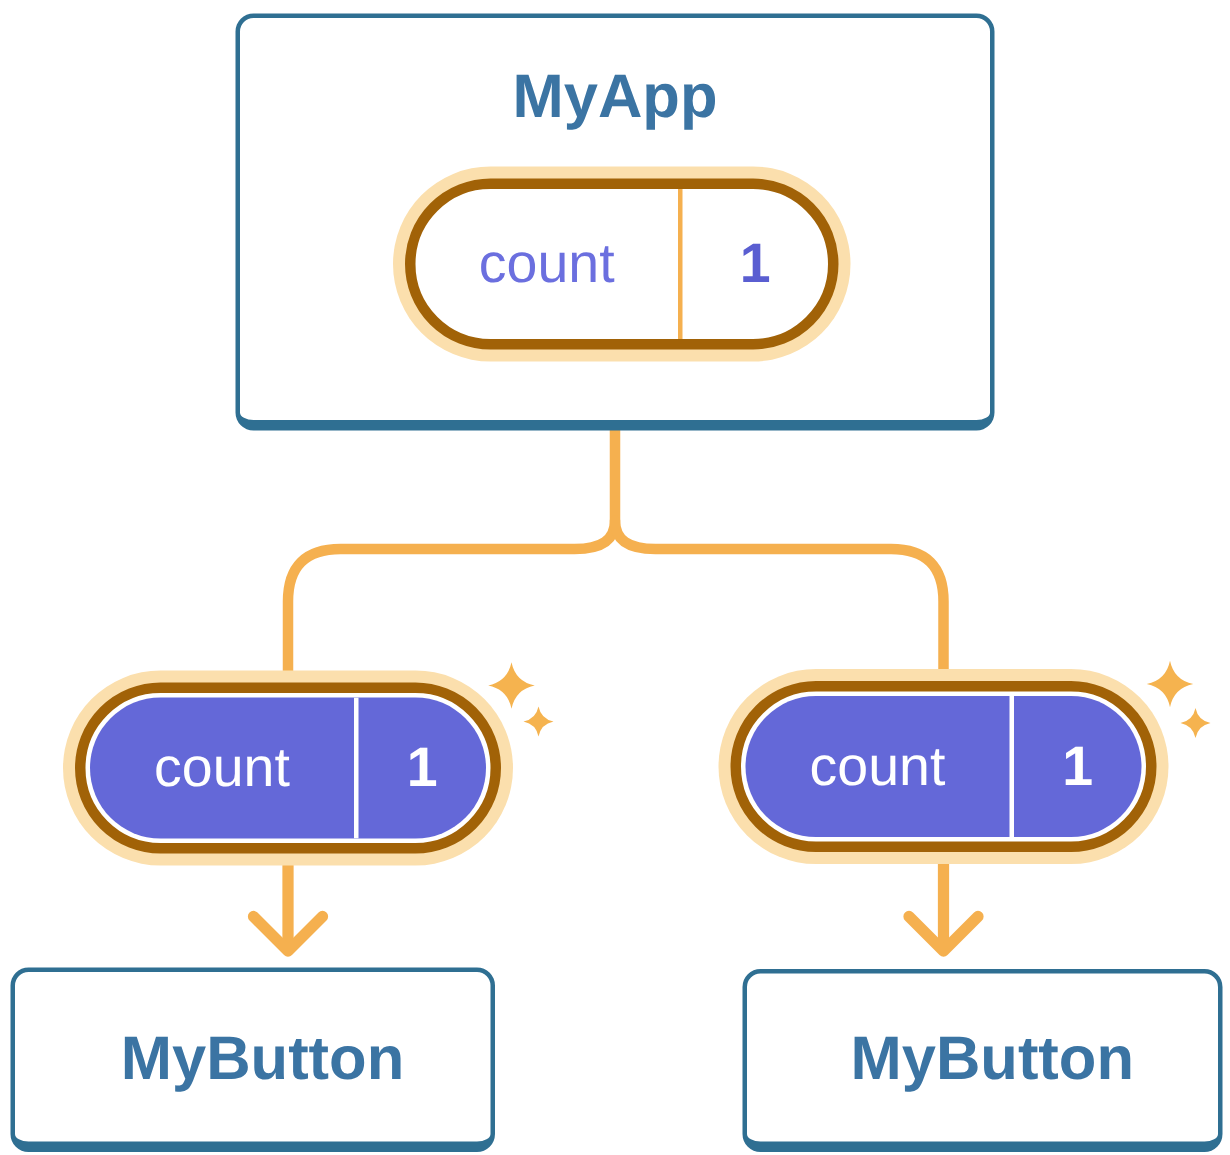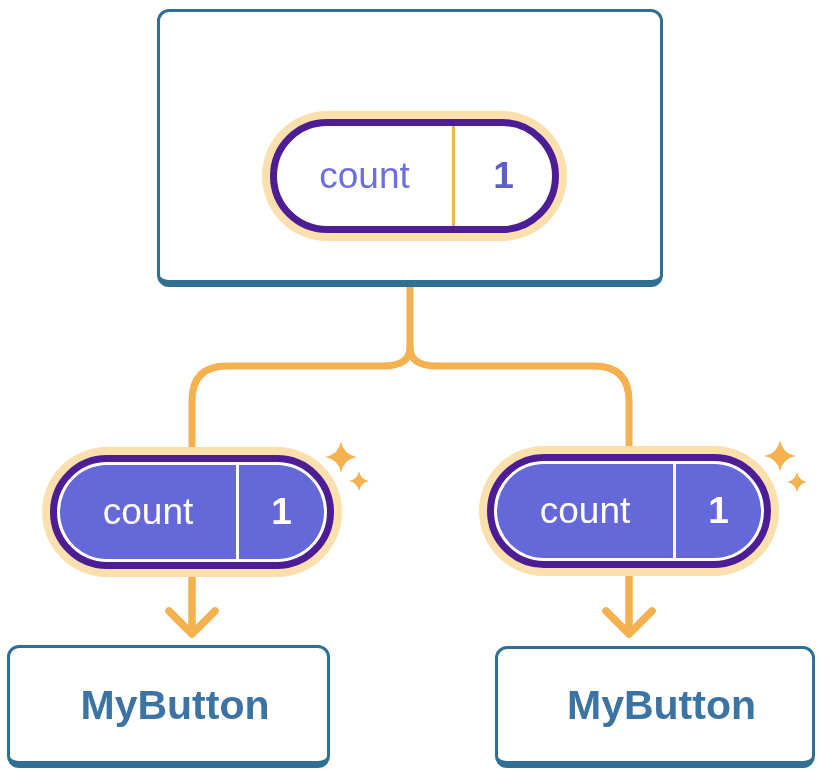--- a/index.html
+++ b/index.html
@@ -26,21 +26,21 @@
   .card-child-right{left:495px;top:646px;width:320px;height:122px;}
 
   
   .pill{
     position:absolute;border-radius:65px;background:#FBDFAD;padding:8px;
     box-sizing:border-box;z-index:1;
   }
   .pill-root{left:102px;top:99px;width:305px;height:130px;}
   .pill-ring{
     width:100%;height:100%;box-sizing:border-box;
-    border:7px solid #4c1d95;border-radius:57px;background:#ffffff;
+    border:7px solid #a16207;border-radius:57px;background:#ffffff;
     display:flex;align-items:stretch;overflow:hidden;
   }
   .pill-root .state-name{
     flex:1;display:flex;align-items:center;justify-content:center;
     font-size:37px;font-weight:400;color:#6B6FDF;
   }
   .pill-root .pill-divider{width:3px;background:#F5B04F;}
   .pill-root .state-value{
     width:97px;display:flex;align-items:center;justify-content:center;
     font-size:37px;font-weight:700;color:#5A5ED1;
@@ -94,20 +94,21 @@
         <path transform="translate(359,481) scale(10)" d="M0 -1 Q0.17 -0.17 1 0 Q0.17 0.17 0 1 Q-0.17 0.17 -1 0 Q-0.17 -0.17 0 -1 Z"></path>
       </g>
       <g>
         <path transform="translate(780,456) scale(15.5)" d="M0 -1 Q0.17 -0.17 1 0 Q0.17 0.17 0 1 Q-0.17 0.17 -1 0 Q-0.17 -0.17 0 -1 Z"></path>
         <path transform="translate(797,482) scale(10)" d="M0 -1 Q0.17 -0.17 1 0 Q0.17 0.17 0 1 Q-0.17 0.17 -1 0 Q-0.17 -0.17 0 -1 Z"></path>
       </g>
     </g>
   </svg>
 
   <div class="card card-root">
+    <div class="card-title">MyApp</div>
     <div class="pill pill-root">
       <div class="pill-ring">
         <span class="state-name">count</span>
         <span class="pill-divider"></span>
         <span class="state-value">1</span>
       </div>
     </div>
   </div>
 
   <div class="pill pill-dark pill-dark-left">

